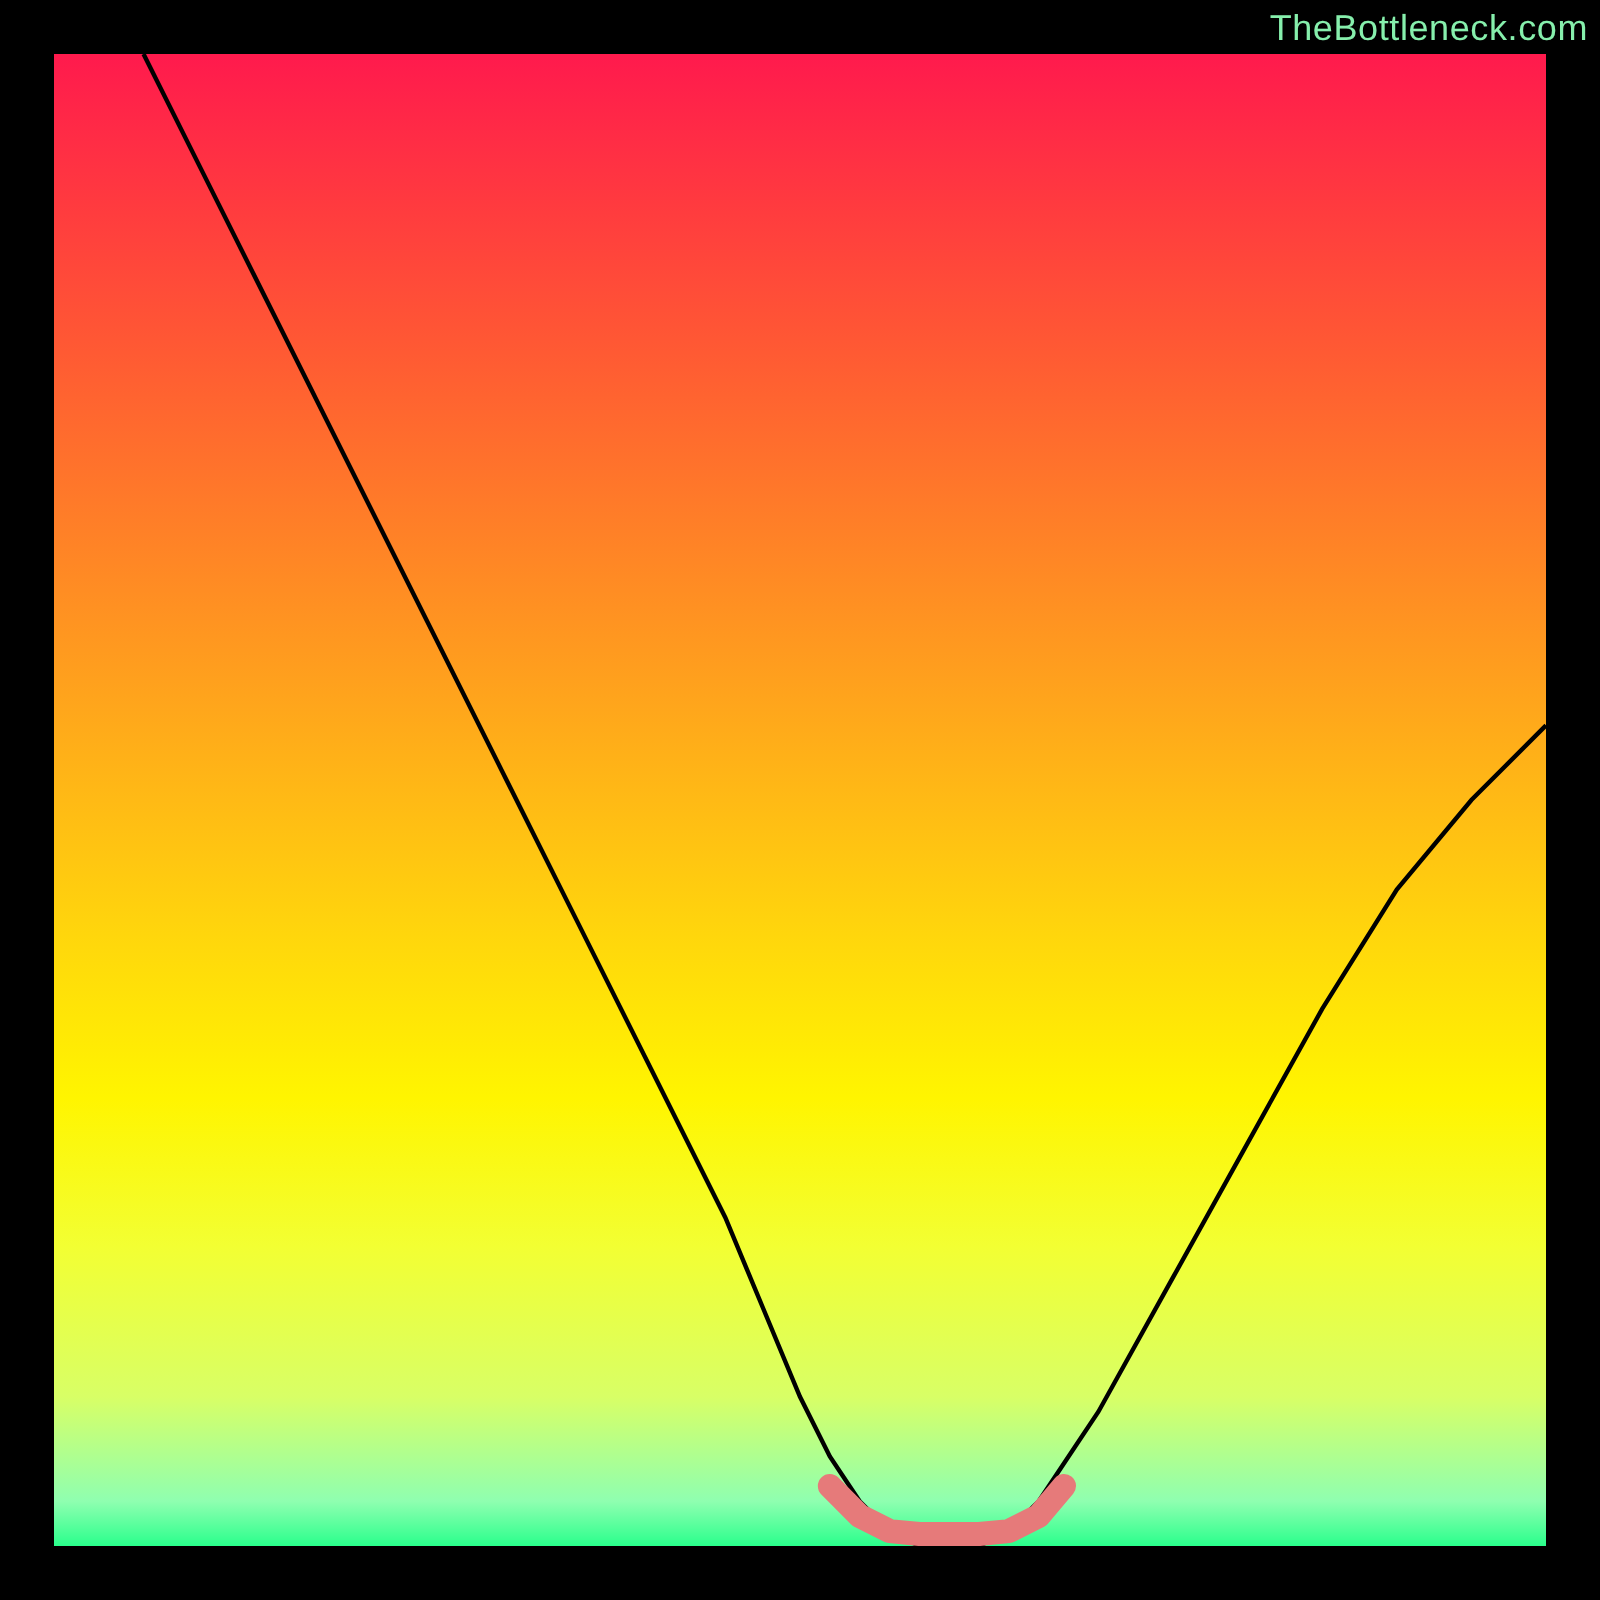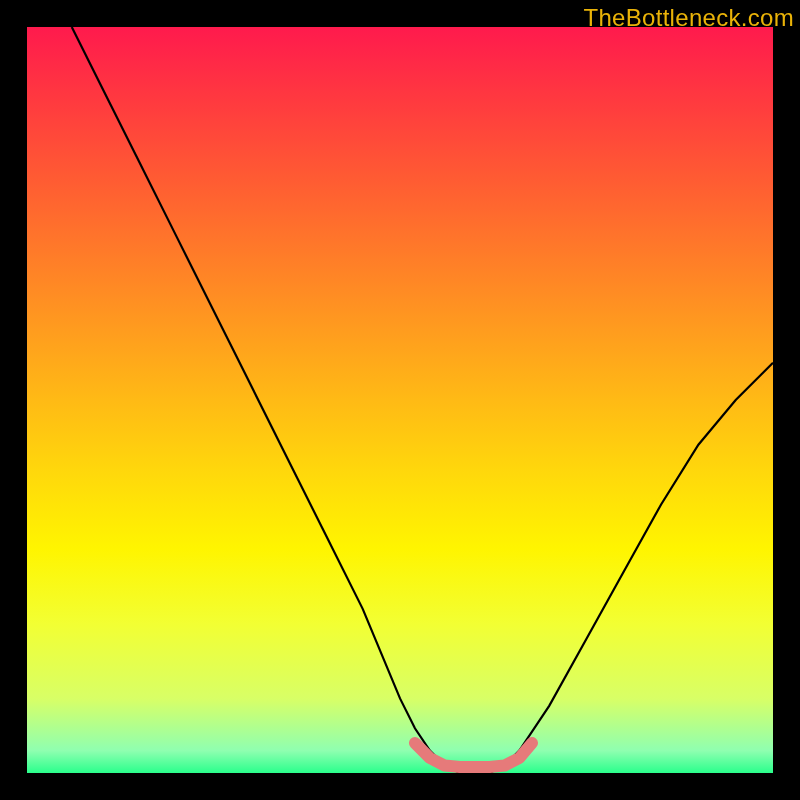--- a/index.html
+++ b/index.html
@@ -37,22 +37,22 @@
       #f2ff33 80%,
       #d8ff66 90%,
       #8fffb0 97%,
       #2aff8c 100%
     );
   }
   .watermark {
     position: absolute;
     top: 4px;
     right: 6px;
-    color: #eab308;
-    font-size: 24px;
+    color: #86efac;
+    font-size: 18px;
     font-weight: 500;
     letter-spacing: 0.3px;
   }
   svg.curve {
     position: absolute;
     left: 0;
     top: 0;
     width: 746px;
     height: 746px;
     overflow: visible;

